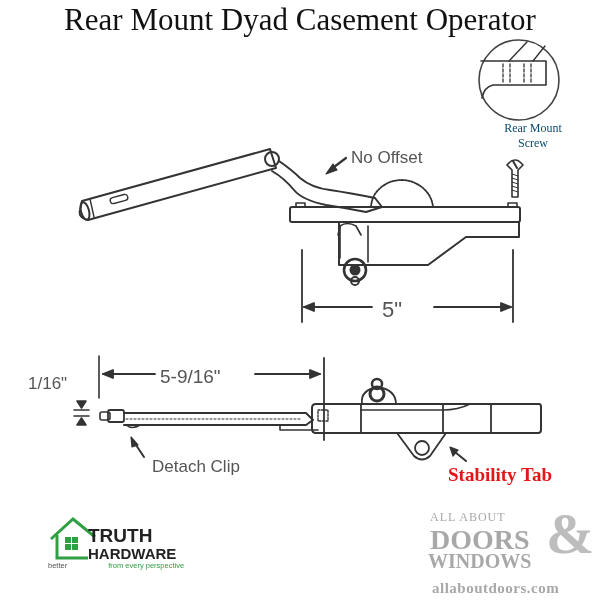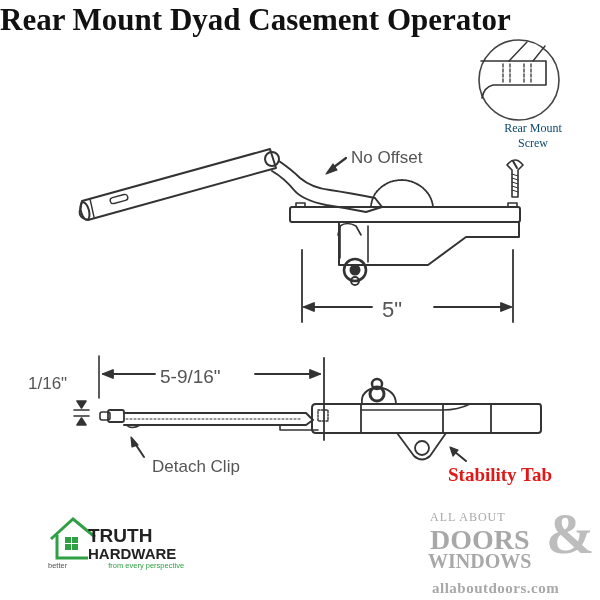--- a/index.html
+++ b/index.html
@@ -1,17 +1,17 @@
 <!DOCTYPE html>
 <html><head>
   <meta charset="utf-8">
   <style>
     html, body { margin:0; padding:0; background:#ffffff; }
     body { width:600px; height:600px; position:relative; overflow:hidden; font-family:"Liberation Serif", serif; }
-    .title { position:absolute; left:0; top:2px; width:600px; font-family:"Liberation Serif", serif; font-size:31px; color:#111; letter-spacing:0px;font-weight:bold; }
+    .title { position:absolute; left:0; top:2px; width:600px; text-align:center; font-family:"Liberation Serif", serif; font-size:31px; color:#111; letter-spacing:0px; }
     svg.drawing { position:absolute; left:0; top:0; }
     .lbl-sans { font-family:"Liberation Sans", sans-serif; fill:#555; }
     .stab { position:absolute; left:448px; top:464px; font-family:"Liberation Serif", serif; font-weight:bold; font-size:19px; color:#e01818; }
     .rms { position:absolute; left:483px; top:121px; width:100px; text-align:center; font-family:"Liberation Serif", serif; font-size:12px; line-height:15px; color:#0c4a6e; }
     .truth { position:absolute; left:48px; top:517px; width:130px; height:60px; }
     .truth .t1 { position:absolute; left:40px; top:8px; font-family:"Liberation Sans", sans-serif; font-weight:bold; font-size:19px; color:#222; letter-spacing:0px; }
     .truth .t2 { position:absolute; left:40px; top:28px; font-family:Liberation Sans, sans-serif; font-weight:bold; font-size:15px; color:#222; }
     .truth .t3 { position:absolute; left:0px; top:44px; font-family:"Liberation Sans", sans-serif; font-size:7.5px; color:#555; white-space:nowrap; }
     .truth .t3 .g { color:#2fa043;padding-left:39px; }
     .aad { position:absolute; left:418px; top:508px; width:170px; height:90px; color:#a8a8a8; font-family:"Liberation Serif", serif; }

